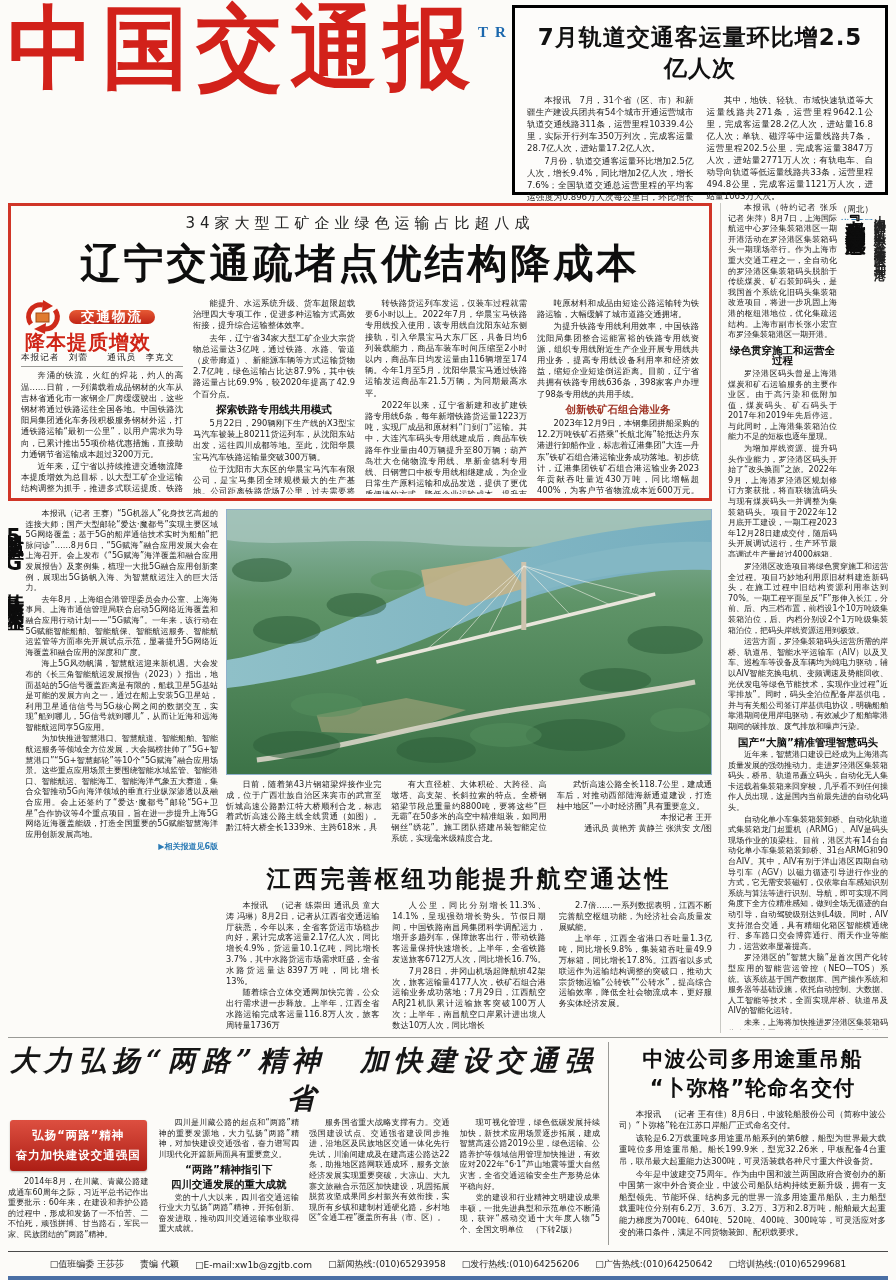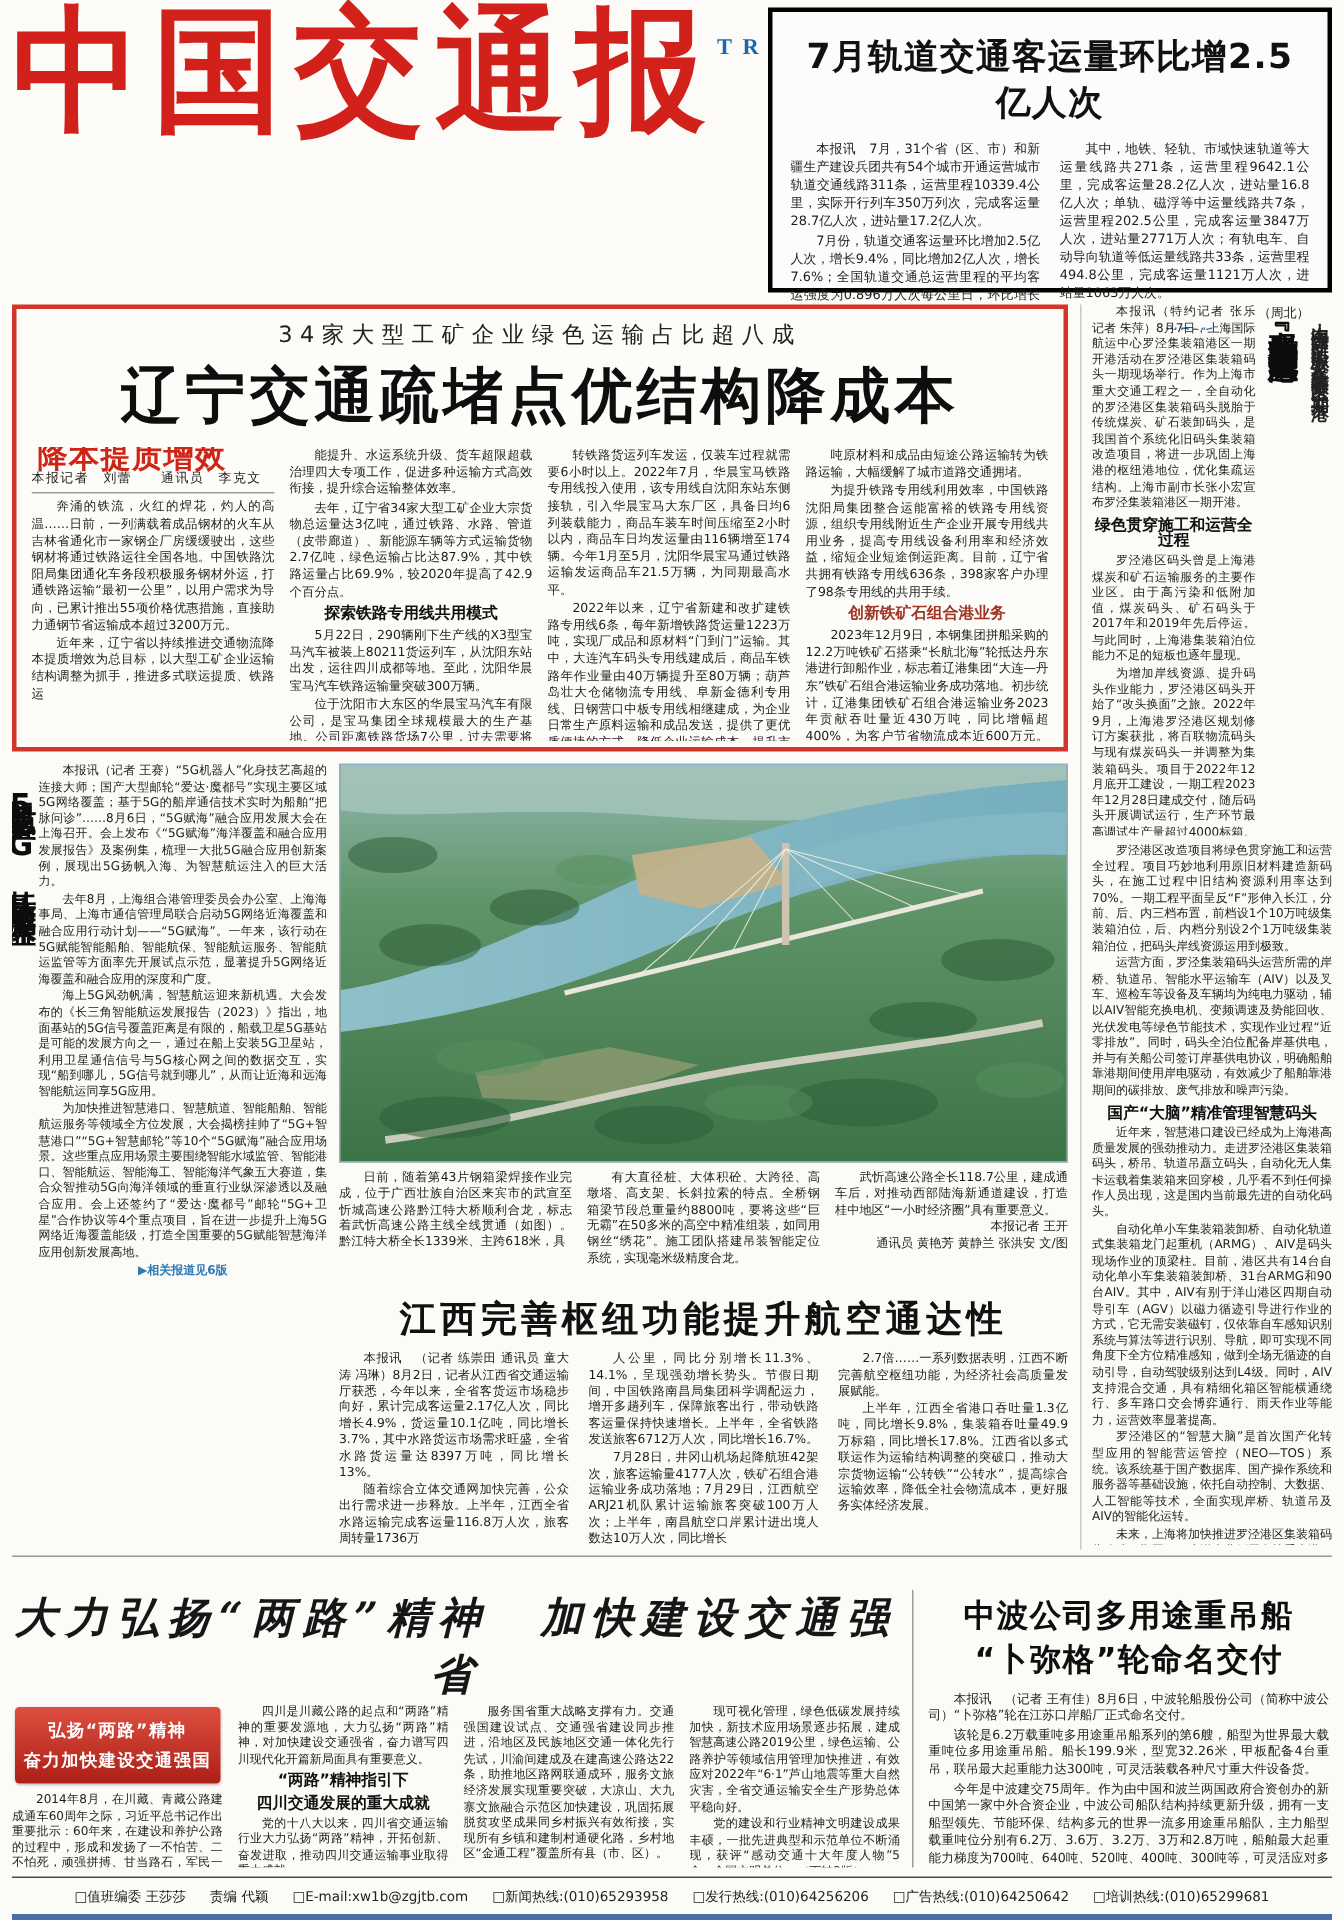--- a/index.html
+++ b/index.html
@@ -27,21 +27,21 @@
   .blue-rule { height:5px; background:#1e5ca8; margin-top:auto; }
   .top-box { flex:1; border:3px solid #000000; padding:6px 12px 4px; background:#fdfcfa; }
   .top-box h2 { margin:8px 0 10px; text-align:center; font-size:23px; letter-spacing:1px; color:#111; }
   .flow-cols { display:flex; gap:13px; overflow:hidden; }
   .flow-cols .colflow { flex:1; }
   .top-box .flow-cols { font-size:8.6px; line-height:12px; height:126px; }
   
   .it-p { text-indent:2em; text-align:justify; margin:0 0 1px; }
   .it-h { font-weight:bold; text-align:center; font-size:10.5px; margin:4px 0 3px; color:#111; }
   .it-h2 { font-weight:bold; text-align:center; font-size:10.5px; margin:4px 0 3px; color:#a03526; }
-  .it-l { color:#2a7ab5; font-weight:bold; text-align:center; margin-top:2px; }
+  .it-l { color:#2a7ab5; font-weight:bold; text-align:right; margin-top:2px; }
   .it-b { text-align:right; }
   
   .content-row { display:flex; margin-top:8px; height:830px; }
   .left-main { width:704px; }
   .right-rail { flex:1; margin-left:8px; border-left:1px solid #c9c9c4; padding-left:7px; overflow:hidden; }
   
   .lead-box { border:3px solid #d03527; padding:6px 10px 6px; height:298px; margin-bottom:8px; background:#fdfcf9; }
   .lead-kicker { text-align:center; font-size:15px; letter-spacing:5px; color:#222; margin:2px 0 3px; }
   .lead-headline { margin:0 0 7px; text-align:center; font-size:40px; letter-spacing:3px; color:#0e0e0e; font-weight:900; }
   .lead-cols { display:flex; gap:10px; height:196px; overflow:hidden; font-size:8.3px; line-height:11.2px; }
@@ -76,21 +76,21 @@
   .rail-big {
     writing-mode:vertical-rl; text-orientation:upright; font-weight:900;
     font-size:20px; letter-spacing:1px; color:#0d0d0d; padding:2px 1px 0 4px; line-height:1.1;
   }
   .rail-kicker {
     writing-mode:vertical-rl; text-orientation:upright; font-weight:bold;
     font-size:12px; letter-spacing:3px; color:#222; padding:2px 0 0 3px;
   }
   .rail-wide { font-size:8px; line-height:10.6px; height:468px; overflow:hidden; margin-top:5px; }
   
-  .bottom-row { display:flex; border-top:1px solid #9a9a96; margin-top:4px; padding-top:22px; height:208px; }
+  .bottom-row { display:flex; border-top:1px solid #9a9a96; margin-top:4px; padding-top:4px; height:208px; }
   .sichuan { width:592px; overflow:hidden; }
   .sichuan h1 {
     margin:0; text-align:center; font-family:"DejaVu Serif", serif; font-style:italic;
     font-weight:900; font-size:28px; letter-spacing:6px; color:#161616;
   }
   .si-byline-wrap { text-align:center; margin:3px 0 5px; }
   .si-byline { display:inline-block; font-size:11px; border-bottom:1px solid #555; padding:0 14px 2px; letter-spacing:1px; }
   .si-cols { display:flex; gap:10px; height:146px; overflow:hidden; font-size:8px; line-height:10.6px; }
   .si-col { flex:1; overflow:hidden; }
   .red-badge {
@@ -156,20 +156,30 @@
 
   <div class="content-row">
     <div class="left-main">
 
       <div class="lead-box">
         <div class="lead-kicker">34家大型工矿企业绿色运输占比超八成</div>
         <h1 class="lead-headline">辽宁交通疏堵点优结构降成本</h1>
         <div class="lead-cols">
           <div class="lead-col">
             <div class="badge">
+              <div class="badge-row">
+                <svg width="44" height="38" viewBox="0 0 44 38">
+                  <path d="M10 26 A 12 12 0 0 1 22 7" fill="none" stroke="#cf2a1a" stroke-width="5"></path>
+                  <polygon points="22,2 32,8 21,14" fill="#cf2a1a"></polygon>
+                  <path d="M34 12 A 12 12 0 0 1 24 31" fill="none" stroke="#cf2a1a" stroke-width="5"></path>
+                  <polygon points="24,36 13,31 25,25" fill="#cf2a1a"></polygon>
+                  <rect x="15" y="15" width="13" height="9" fill="#e07b30" stroke="#a34a12" stroke-width="1"></rect>
+                </svg>
+                <span class="badge-pill">交通物流</span>
+              </div>
               <div class="badge-slogan">降本提质增效</div>
             </div>
             <div class="lead-byline">本报记者　刘蕾　　通讯员　李克文</div>
             <div>
                 <div class="it-p">奔涌的铁流，火红的焊花，灼人的高温……日前，一列满载着成品钢材的火车从吉林省通化市一家钢企厂房缓缓驶出，这些钢材将通过铁路运往全国各地。中国铁路沈阳局集团通化车务段积极服务钢材外运，打通铁路运输“最初一公里”，以用户需求为导向，已累计推出55项价格优惠措施，直接助力通钢节省运输成本超过3200万元。</div>
                 <div class="it-p">近年来，辽宁省以持续推进交通物流降本提质增效为总目标，以大型工矿企业运输结构调整为抓手，推进多式联运提质、铁路运</div>
               </div>
           </div>
           <div class="lead-col">
               <div class="it-p">能提升、水运系统升级、货车超限超载治理四大专项工作，促进多种运输方式高效衔接，提升综合运输整体效率。</div>

